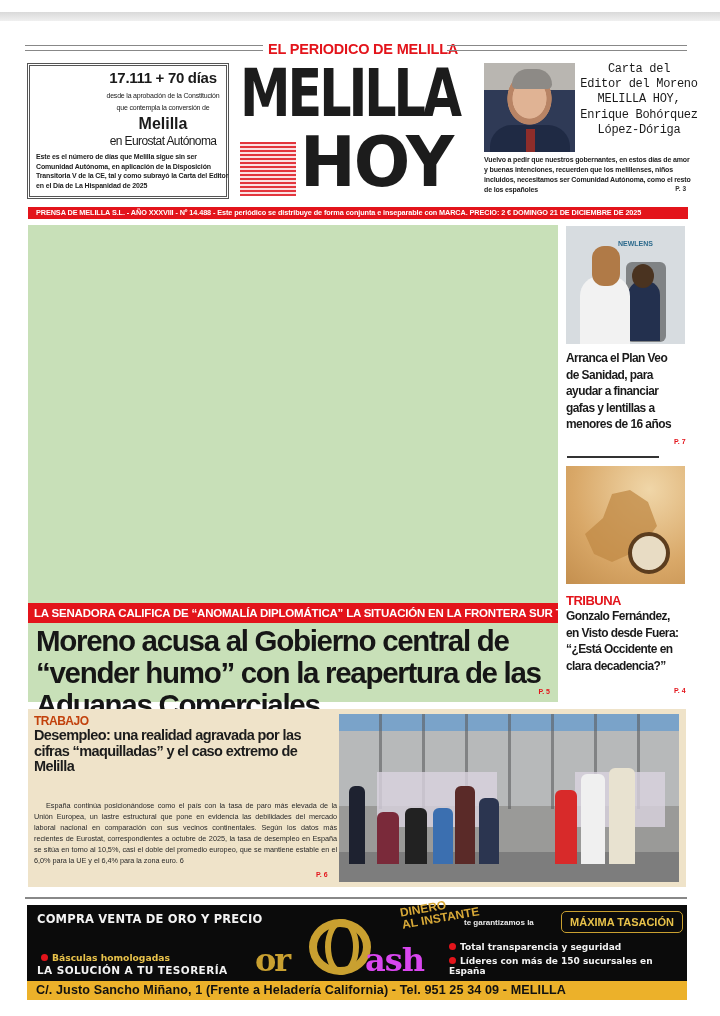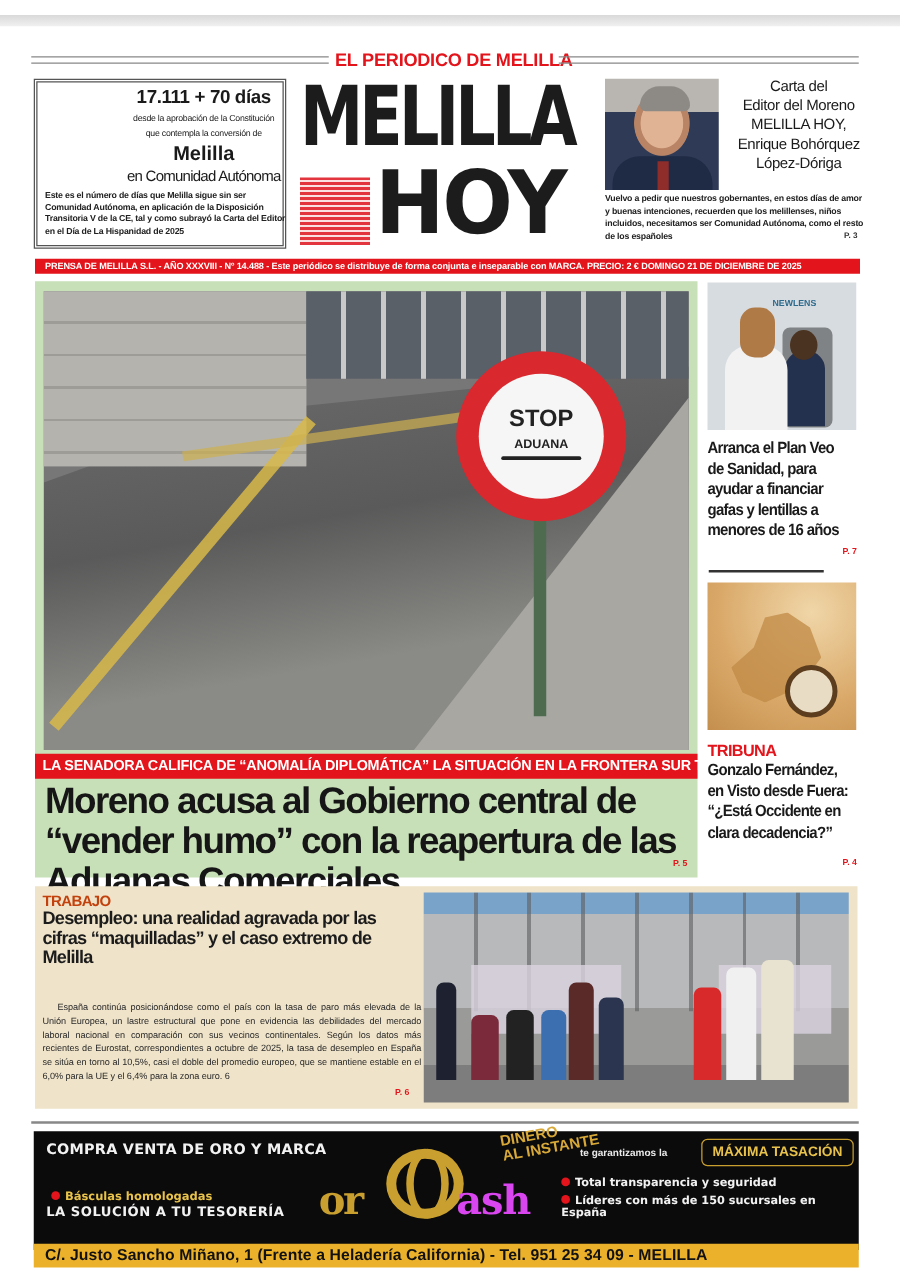--- a/index.html
+++ b/index.html
@@ -33,21 +33,21 @@
   .logo { position: absolute; left: 240px; top: 66px; width: 240px; height: 132px; }
   .logo .melilla { position: absolute; left: 0; top: -12px; width: 240px; font-family: "DejaVu Sans", sans-serif; font-weight: bold; font-size: 66px; letter-spacing: -4px; transform: scaleX(0.77); transform-origin: left top; color: #1c1c1c; line-height: 80px; white-space: nowrap; }
   .logo .hoy { position: absolute; left: 60px; top: 56px; width: 180px; font-family: "DejaVu Sans", sans-serif; font-weight: bold; font-size: 70px; color: #1c1c1c; line-height: 80px; letter-spacing: -2px; transform: scaleX(0.95); transform-origin: left top; white-space: nowrap; }
   .logo .stripes { position: absolute; left: 0; top: 76px; width: 56px; height: 54px; background: repeating-linear-gradient(#e3353d 0 2px, #fbe1e2 2px 4px); }
 
   
   .editor-photo { position: absolute; left: 484px; top: 63px; width: 91px; height: 89px; background: radial-gradient(ellipse at 50% 40%, #e0b394 0 26%, #b88465 27% 34%, transparent 35%), linear-gradient(#b9b6b1 0 30%, #2f3a56 30%); overflow: hidden; }
   .editor-photo .hair { position: absolute; left: 28px; top: 6px; width: 40px; height: 20px; background: #8d8a86; border-radius: 20px 20px 6px 6px; }
   .editor-photo .suit { position: absolute; left: 6px; top: 62px; width: 80px; height: 30px; background: #1f2a44; border-radius: 22px 22px 0 0; }
   .editor-photo .tie { position: absolute; left: 42px; top: 66px; width: 9px; height: 24px; background: #8e2d2a; }
-  .editor-title { position: absolute; left: 578px; top: 62px; width: 122px; text-align: center; font-size: 12px; line-height: 15.2px; letter-spacing: -0.3px; }
+  .editor-title { position: absolute; left: 578px; top: 62px; width: 122px; text-align: center; font-size: 12px; line-height: 15.2px; letter-spacing: -0.3px; font-family: Liberation Mono, monospace; }
   .editor-quote { position: absolute; left: 484px; top: 155px; width: 208px; font-size: 7px; font-weight: bold; line-height: 10px; letter-spacing: -0.15px; color: #222; }
   .editor-page { position: absolute; right: 34px; top: 185px; font-size: 6.5px; font-weight: bold; color: #333; }
 
   
   .infobar { position: absolute; left: 28px; top: 207px; width: 660px; height: 12px; background: #e3141b; color: #fff; font-size: 7.3px; font-weight: bold; line-height: 12px; padding-left: 8px; white-space: nowrap; letter-spacing: -0.1px; }
 
   
   .main-story { position: absolute; left: 28px; top: 225px; width: 530px; height: 477px; background: #c8e0b8; }
   .main-photo { position: absolute; left: 7px; top: 8px; width: 516px; height: 367px; overflow: hidden; background: #777; }
   .mp-wall { position: absolute; left: 0; top: 0; width: 210px; height: 140px; background: repeating-linear-gradient(#b5b3ad 0 24px, #9e9c97 24px 26px), #aaa; }
@@ -107,42 +107,42 @@
   .ad .l4 { position: absolute; left: 10px; top: 59px; color: #f2f2f2; font-weight: bold; font-size: 10.5px; font-family: "DejaVu Sans", sans-serif; letter-spacing: 0.4px; }
   .ad .logo-or { position: absolute; left: 228px; top: 36px; font-family: "DejaVu Serif", serif; font-weight: bold; font-size: 32px; color: #c9a030; letter-spacing: -2px; }
   .ad .logo-rings { position: absolute; left: 282px; top: 14px; width: 62px; height: 56px; border: 8px solid #c9a030; border-radius: 50%; }
   .ad .logo-rings2 { position: absolute; left: 298px; top: 14px; width: 34px; height: 56px; border: 6px solid #c9a030; border-radius: 50%; }
   .ad .logo-cash { position: absolute; left: 338px; top: 36px; font-family: "DejaVu Serif", serif; font-weight: bold; font-size: 32px; color: #d946ef; letter-spacing: -1px; }
   .ad .dinero { position: absolute; left: 372px; top: 2px; color: #d8a938; font-weight: bold; font-size: 12px; line-height: 12px; transform: rotate(-10deg); transform-origin: left top; font-family: "Liberation Sans", sans-serif; }
   .ad .garant { position: absolute; left: 437px; top: 13px; color: #eaeaea; font-weight: bold; font-size: 8px; }
   .ad .maxima { position: absolute; left: 534px; top: 6px; width: 122px; height: 22px; border: 1.5px solid #c9a030; border-radius: 5px; color: #e8c24a; font-weight: bold; font-size: 11px; text-align: center; line-height: 20px; }
   .ad .b3 { position: absolute; left: 422px; top: 37px; color: #f2f2f2; font-weight: bold; font-size: 9px; font-family: "DejaVu Sans", sans-serif; }
   .ad .b4 { position: absolute; left: 422px; top: 51px; width: 236px; color: #f2f2f2; font-weight: bold; font-size: 9px; line-height: 10px; font-family: "DejaVu Sans", sans-serif; }
-  .ad .addr { position: absolute; left: 0; top: 76px; width: 660px; height: 19px; background: #ecb12a; color: #111; font-weight: bold; font-size: 12.6px; line-height: 19px; padding-left: 9px; letter-spacing: 0.1px; white-space: nowrap; margin-top: 14px; }
+  .ad .addr { position: absolute; left: 0; top: 76px; width: 660px; height: 19px; background: #ecb12a; color: #111; font-weight: bold; font-size: 12.6px; line-height: 19px; padding-left: 9px; letter-spacing: 0.1px; white-space: nowrap; }
 </style>
 </head>
 <body>
 
 <div class="topbar"></div>
 <div class="topshade"></div>
 
 <div class="tagline-row">
   <div class="rule l"></div>
   <div class="tagline">EL PERIODICO DE MELILLA</div>
   <div class="rule r"></div>
 </div>
 
 <div class="const-box">
   <div class="const-days">17.111 + 70 días</div>
   <div class="const-sub">
     <div>desde la aprobación de la Constitución</div>
     <div>que contempla la conversión de</div>
   </div>
   <div class="const-melilla">Melilla</div>
-  <div class="const-auto">en Comunidad Autónoma</div>
+  <div class="const-auto">en Eurostat Autónoma</div>
   <div class="const-note">Este es el número de días que Melilla sigue sin ser Comunidad Autónoma, en aplicación de la Disposición Transitoria V de la CE, tal y como subrayó la Carta del Editor en el Día de La Hispanidad de 2025</div>
 </div>
 
 <div class="logo">
   <div class="melilla">MELILLA</div>
   <div class="stripes"></div>
   <div class="hoy">HOY</div>
 </div>
 
 <div class="editor-photo">
@@ -156,36 +156,20 @@
   <div>MELILLA HOY,</div>
   <div>Enrique Bohórquez</div>
   <div>López-Dóriga</div>
 </div>
 <div class="editor-quote">Vuelvo a pedir que nuestros gobernantes, en estos días de amor y buenas intenciones, recuerden que los melillenses, niños incluidos, necesitamos ser Comunidad Autónoma, como el resto de los españoles</div>
 <div class="editor-page">P. 3</div>
 
 <div class="infobar">PRENSA DE MELILLA S.L. - AÑO XXXVIII - Nº 14.488 -  Este periódico se distribuye de forma conjunta e inseparable con MARCA. PRECIO: 2 €   DOMINGO 21 DE DICIEMBRE DE 2025</div>
 
 <div class="main-story">
-  <div class="main-photo">
-    <div class="mp-road"></div>
-    <div class="mp-wall"></div>
-    <div class="mp-building"></div>
-    <div class="mp-sidewalk"></div>
-    <div class="mp-yline"></div>
-    <div class="mp-yline2"></div>
-    <div class="mp-pole"></div>
-    <div class="stop-sign">
-      <div class="inner">
-        <div class="stop">STOP</div>
-        <div class="aduana">ADUANA</div>
-        <div class="bar"></div>
-      </div>
-    </div>
-  </div>
   <div class="kicker">LA SENADORA CALIFICA DE “ANOMALÍA DIPLOMÁTICA” LA SITUACIÓN EN LA FRONTERA SUR TERRESTRE</div>
   <div class="headline">Moreno acusa al Gobierno central de “vender humo” con la reapertura de las Aduanas Comerciales</div>
   <div class="main-page">P. 5</div>
 </div>
 
 <div class="side-photo1">
   <div class="brand">NEWLENS</div>
   <div class="chair"></div>
   <div class="patient"></div>
   <div class="head2"></div>
@@ -220,21 +204,21 @@
     <div class="p" style="left:116px;height:78px;background:#5a2a28;width:20px;"></div>
     <div class="p" style="left:140px;height:66px;background:#2b3550;width:20px;"></div>
     <div class="p" style="left:216px;height:74px;background:#d82a2a;width:22px;"></div>
     <div class="p" style="left:242px;height:90px;background:#f0f0f0;width:24px;"></div>
     <div class="p" style="left:270px;height:96px;background:#e8e2d0;width:26px;"></div>
   </div>
 </div>
 
 <div class="ad">
   <div class="rule-top"></div>
-  <div class="l1">COMPRA VENTA DE ORO Y MARCA</div>
+  <div class="l1">COMPRA VENTA DE ORO Y PRECIO</div>
   <div class="b2"><span class="dot"></span><span>Básculas homologadas</span></div>
   <div class="l4">LA SOLUCIÓN A TU TESORERÍA</div>
   <div class="logo-or">or</div>
   <div class="logo-rings"></div>
   <div class="logo-rings2"></div>
   <div class="logo-cash">ash</div>
   <div class="dinero">
     <div>DINERO</div>
     <div>AL INSTANTE</div>
   </div>

